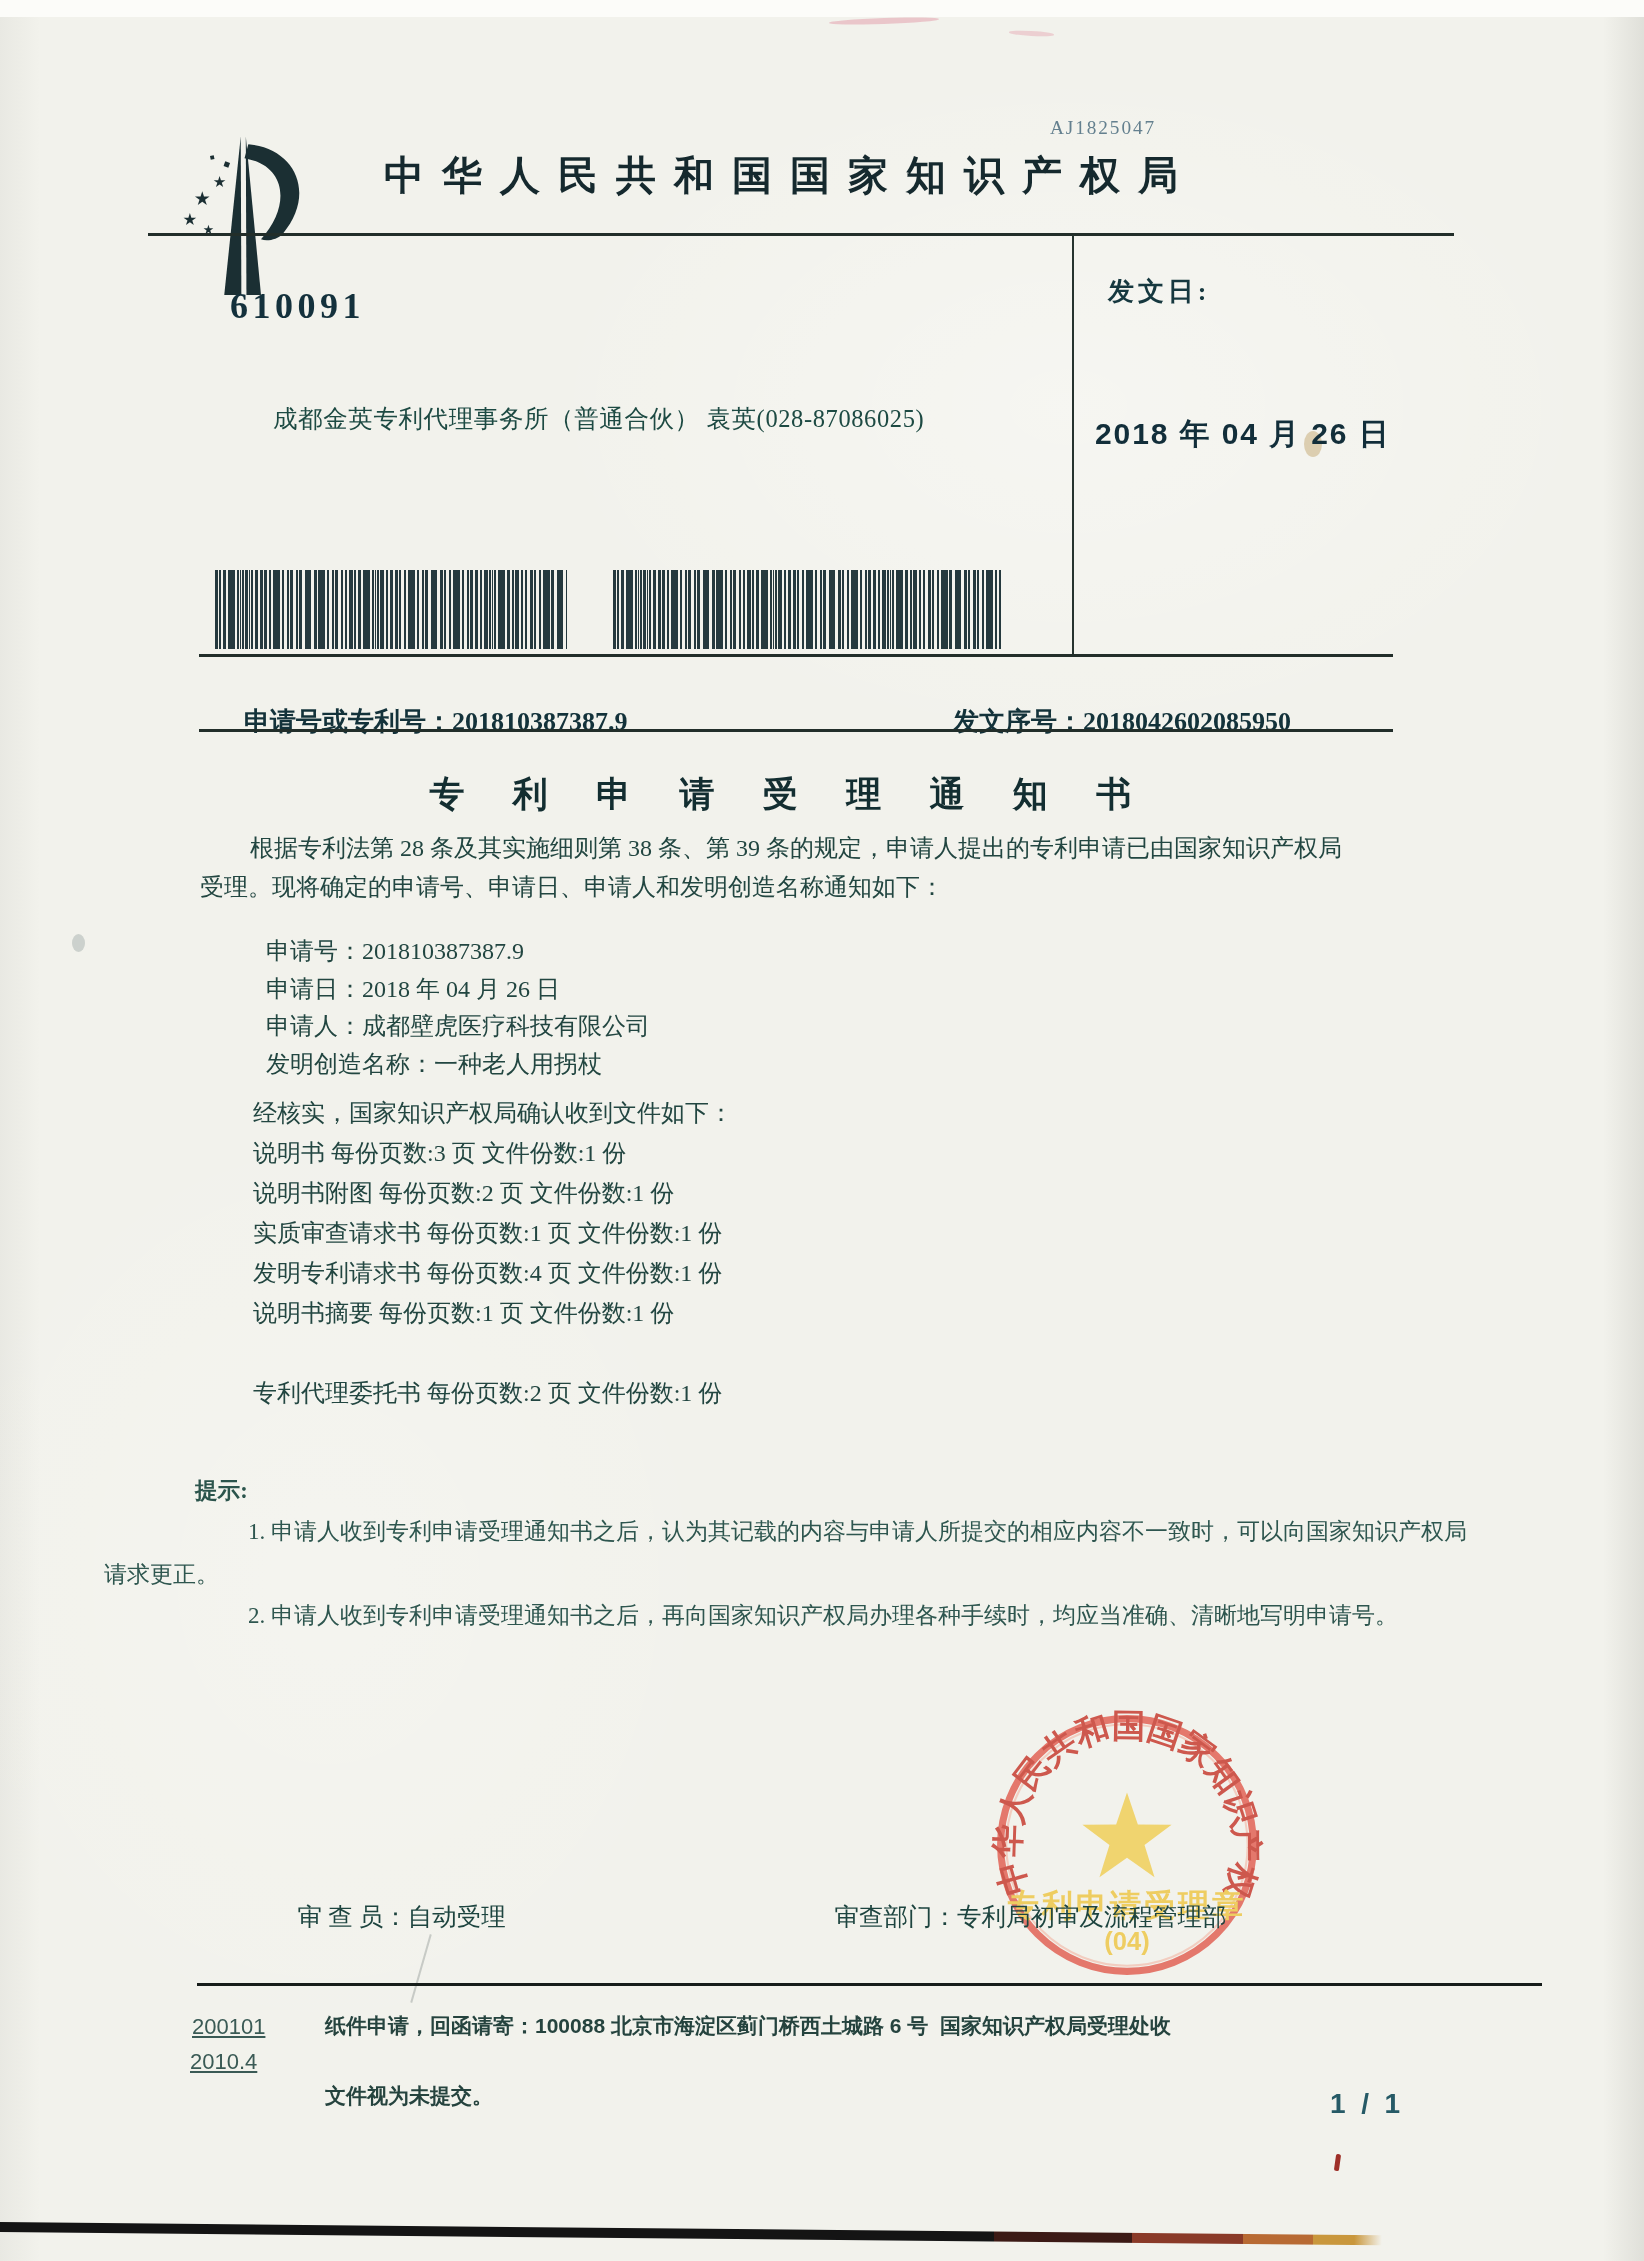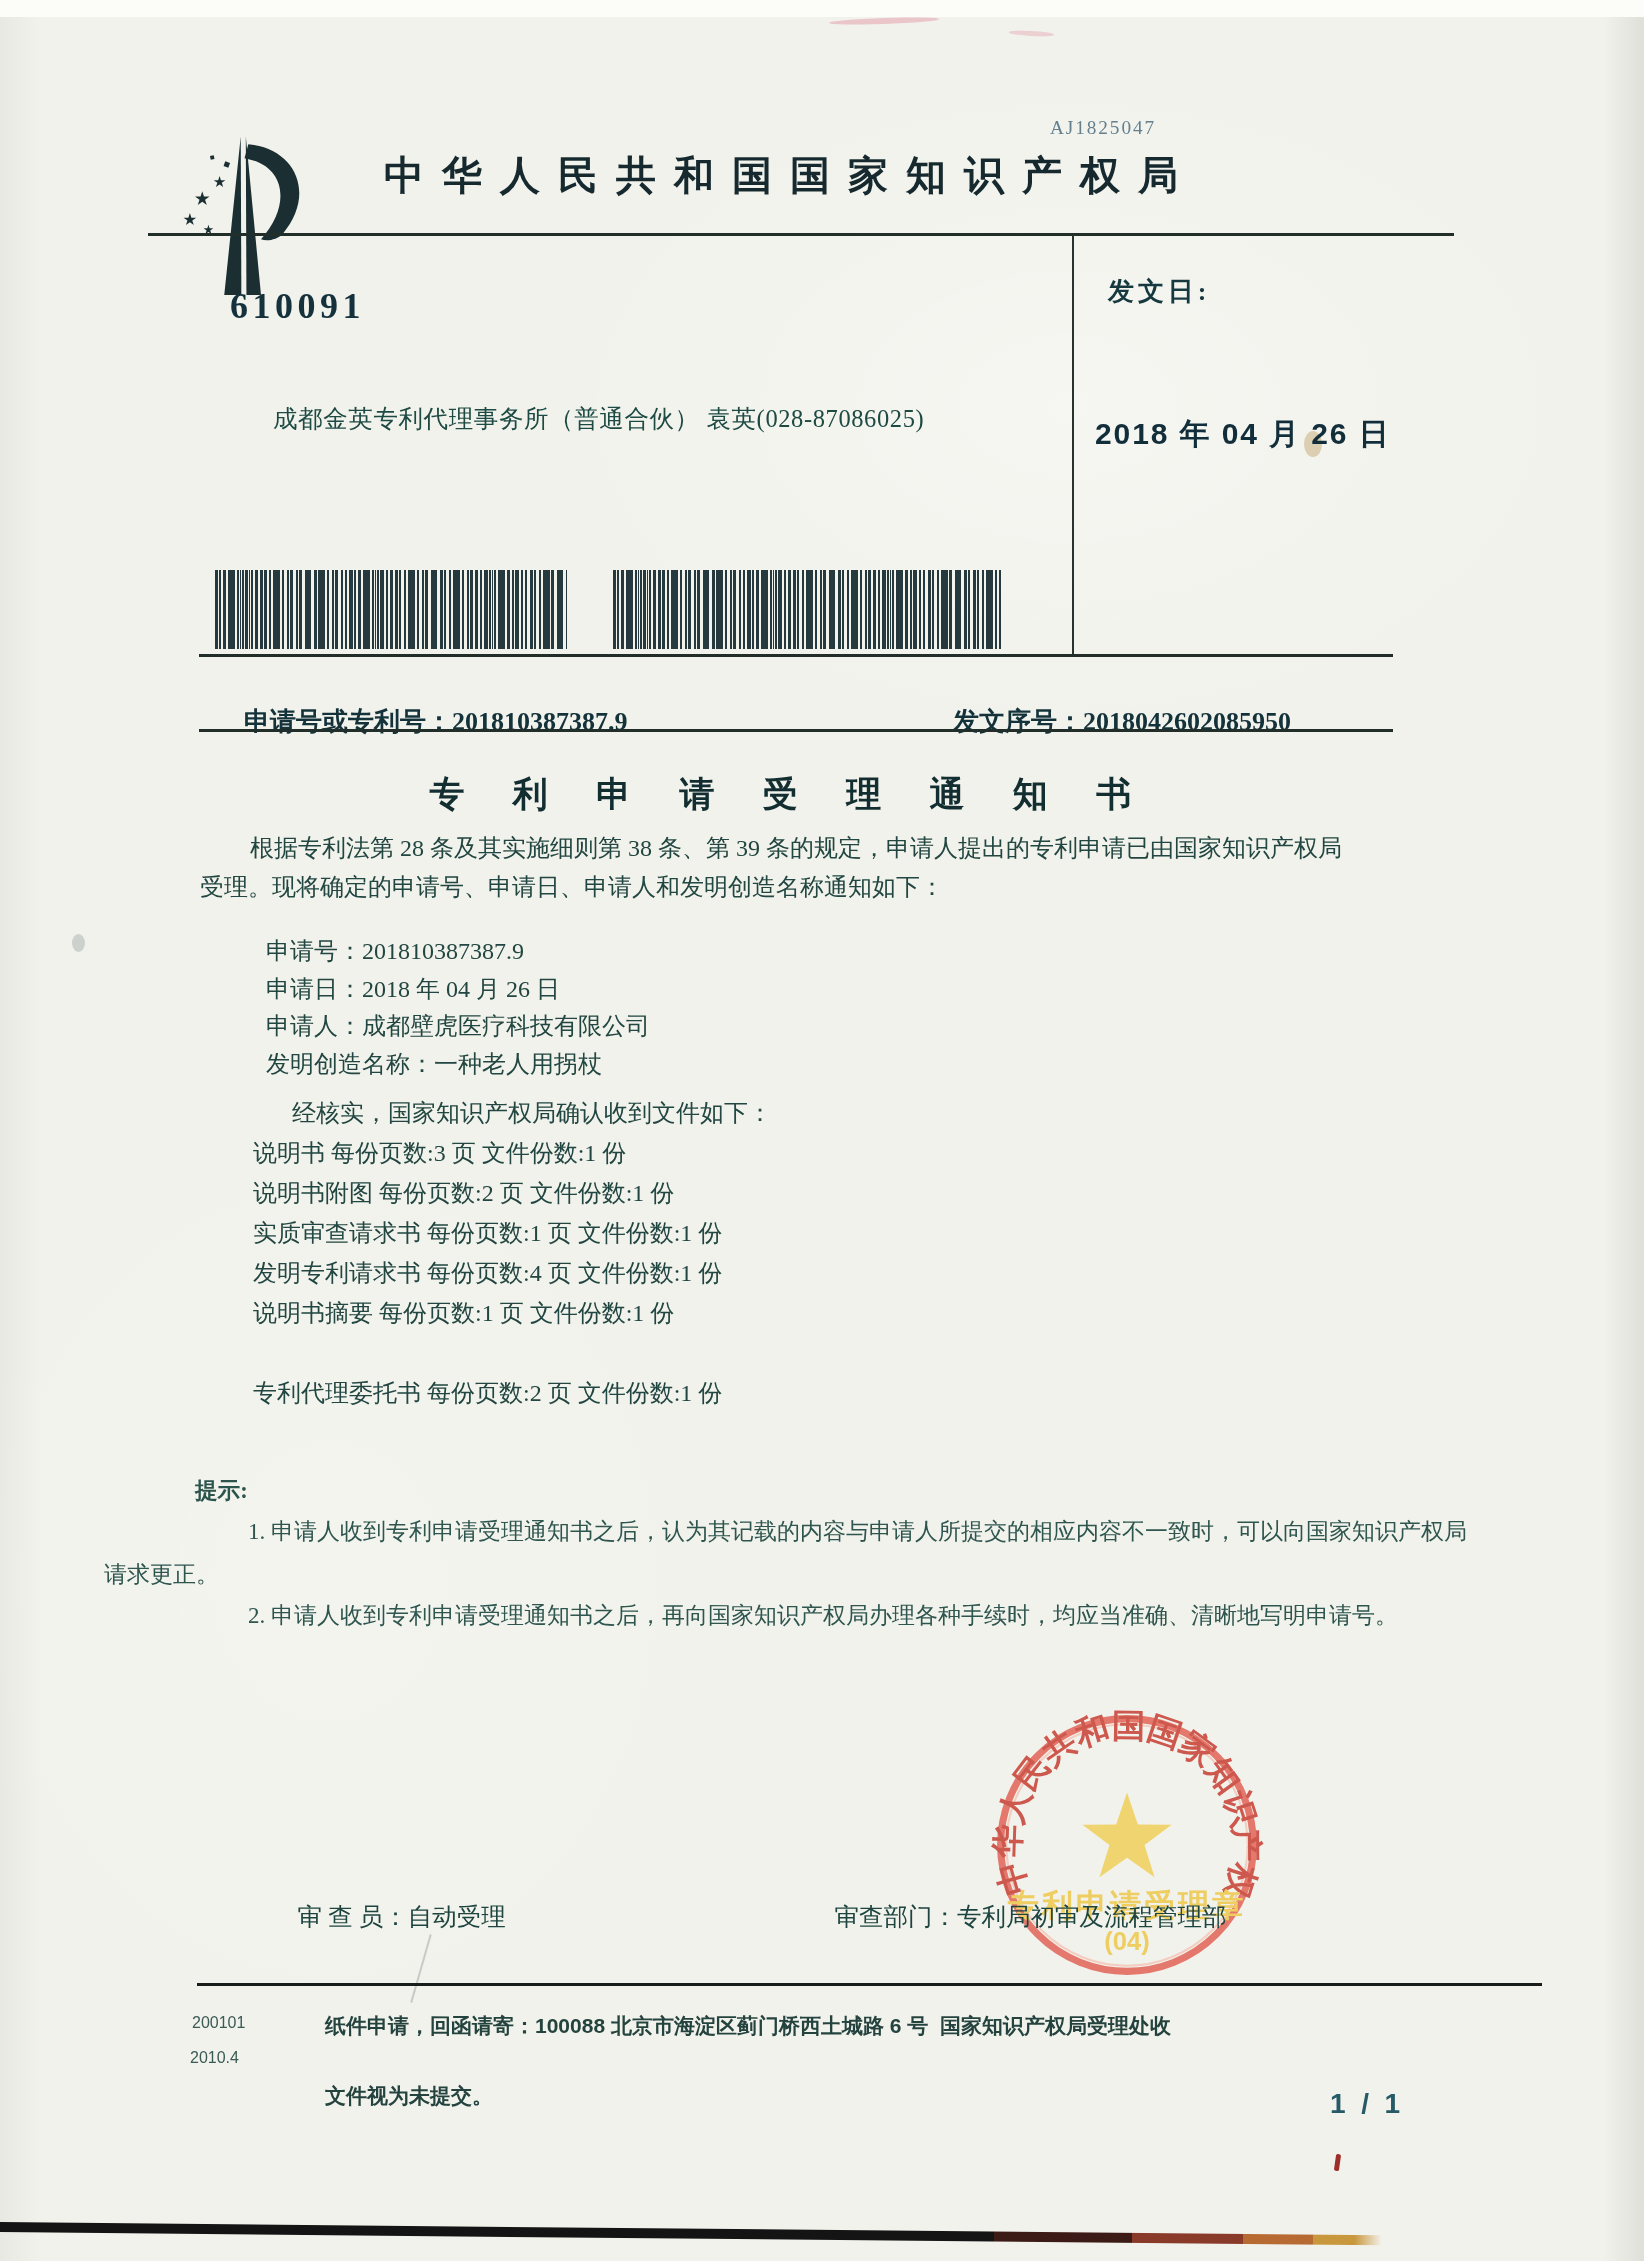--- a/index.html
+++ b/index.html
@@ -33,21 +33,21 @@
       repeating-linear-gradient(90deg,#142a30 0 3.2px,transparent 3.2px 15px),
       repeating-linear-gradient(90deg,transparent 0 9px,#f2f2ec 9px 10.3px,transparent 10.3px 24px);}
   .meta{font-size:26px;font-weight:bold;color:#13323a;}
   .notice-title{left:0;right:64px;top:774px;text-align:center;font-size:35px;font-weight:bold;
     letter-spacing:19.3px;color:#132e31;}
   .body-line{font-size:24px;color:#224641;}
   .tips-label{left:195px;top:1478px;font-size:22.6px;font-weight:bold;color:#2b544c;}
   .tip{font-size:23px;color:#2e564f;}
   .sign{font-size:24.5px;color:#1d443f;}
   .foot{font-size:21px;color:#25433e;}
-  .foot-code{font-size:16px;color:#3a5a55;}
+  .foot-code{font-size:22px;color:#3a5a55;text-decoration:underline;}
   .page-no{left:1330px;top:2088px;font-size:28px;font-weight:bold;color:#265a66;letter-spacing:3.9px;text-align:right;}
   .seal{position:absolute;left:985px;top:1703px;width:284px;height:284px;opacity:.88;}
   .smudge{position:absolute;border-radius:50%;}
   .bottom-line{position:absolute;left:-3.9px;top:2222px;width:1386px;height:9.7px;
     transform:rotate(0.55deg);transform-origin:left top;
     background:linear-gradient(90deg,#141414 0 72%,#3c1a15 72% 82%,#8a3a28 82% 90%,#b86a33 90% 95%,#c9973c 95% 98%,rgba(201,151,60,0) 100%);}
   .scratch{position:absolute;left:420px;top:1933px;width:1.9px;height:71px;background:rgba(120,130,125,.35);
     transform:rotate(16deg);}
 </style>
 </head>
@@ -112,21 +112,21 @@
   <div class="t serif body-line" style="left:242px;top:948px;">
     <span>申请日：</span><span>2018 年 04 月 26 日</span>
   </div>
   <div class="t serif body-line" style="left:242px;top:985px;">
     <span>申请人：</span><span>成都壁虎医疗科技有限公司</span>
   </div>
   <div class="t serif body-line" style="left:242px;top:1023px;">
     <span>发明创造名称：</span><span>一种老人用拐杖</span>
   </div>
 
-  <div class="t serif body-line" style="left:253px;top:1100px;margin-left:39px;">经核实，国家知识产权局确认收到文件如下：</div>
+  <div class="t serif body-line" style="left:253px;top:1100px;">经核实，国家知识产权局确认收到文件如下：</div>
   <div class="t serif body-line" style="left:253px;top:1140px;">说明书 每份页数:3 页 文件份数:1 份</div>
   <div class="t serif body-line" style="left:253px;top:1180px;">说明书附图 每份页数:2 页 文件份数:1 份</div>
   <div class="t serif body-line" style="left:253px;top:1220px;">实质审查请求书 每份页数:1 页 文件份数:1 份</div>
   <div class="t serif body-line" style="left:253px;top:1260px;">发明专利请求书 每份页数:4 页 文件份数:1 份</div>
   <div class="t serif body-line" style="left:253px;top:1300px;">说明书摘要 每份页数:1 页 文件份数:1 份</div>
   <div class="t serif body-line" style="left:253px;top:1380px;">专利代理委托书 每份页数:2 页 文件份数:1 份</div>
 
   <div class="t serif tips-label">提示:</div>
   <div class="t serif tip" style="left:248px;top:1519px;">1. 申请人收到专利申请受理通知书之后，认为其记载的内容与申请人所提交的相应内容不一致时，可以向国家知识产权局</div>
   <div class="t serif tip" style="left:104px;top:1562px;">请求更正。</div>

